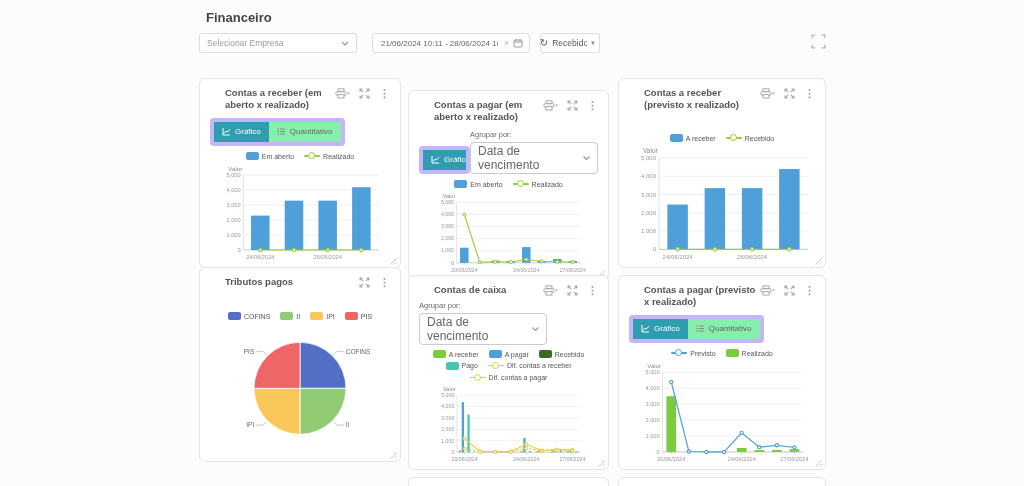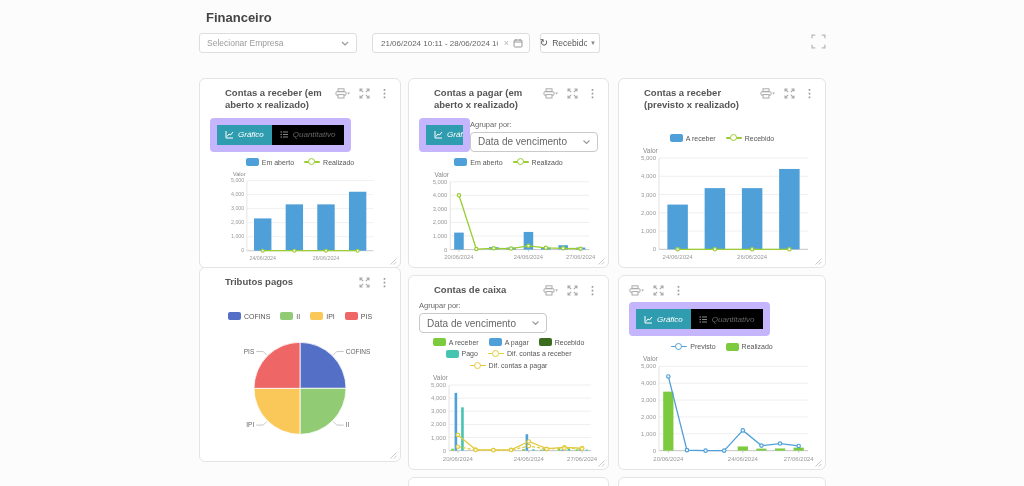--- a/index.html
+++ b/index.html
@@ -22,26 +22,26 @@
 
   .panel { position:absolute; background:#fff; border:1px solid #e4e4e4; border-radius:6px;
            box-sizing:border-box; padding:8px 10px 6px 10px; display:flex; flex-direction:column; }
   .panel-head { display:flex; justify-content:space-between; align-items:flex-start; }
   .panel-title { font-size:9.5px; font-weight:bold; color:#555; line-height:1.3; max-width:70%;margin-left:15px; }
   .head-icons { display:flex; gap:9px; align-items:center; margin-top:1px; }
   .hicon { cursor:pointer; line-height:0; }
   .kebab { color:#9a9a9a; font-size:11px; line-height:1; font-weight:bold; }
 
   .controls-row { display:flex; justify-content:space-between; align-items:flex-end; margin-top:6px; }
-  .tab-group { display:inline-flex; border:7px solid #c4b5fd; border-radius:4px; overflow:hidden; height:20px; background:#000000;font-style:italic; }
+  .tab-group { display:inline-flex; border:4px solid #c4b5fd; border-radius:4px; overflow:hidden; height:20px; background:#86efac; }
   .tab { display:flex; align-items:center; gap:4px; padding:0 8px; font-size:8px; color:#666; cursor:pointer; white-space:nowrap; }
   .tab.active { background:#2f9daf; color:#fff; }
   .gb-label { font-size:7.5px; color:#666; margin-bottom:3px; }
-  .gb-select { width:128px; height:20px; box-sizing:border-box; border:1px solid #c9c9c9; border-radius:4px;
-               display:flex; align-items:center; justify-content:space-between; padding:0 7px; font-size:10px;
+  .gb-select { width:128px; height:32px; box-sizing:border-box; border:1px solid #c9c9c9; border-radius:4px;
+               display:flex; align-items:center; justify-content:space-between; padding:0 7px; font-size:12px;
                color:#666; background:#fff; cursor:pointer; }
 
   .legend { display:flex; flex-wrap:wrap; justify-content:center; align-items:center;
             column-gap:10px; row-gap:3px; margin-top:6px; font-size:7px; color:#555; }
   .legend-item { display:flex; align-items:center; gap:3px; }
   .sw-bar { width:13px; height:8px; border-radius:2px; display:inline-block; }
   .sw-line { position:relative; width:16px; height:9px; display:inline-block; }
   .sw-line .l { position:absolute; left:0; right:0; top:3.5px; height:1.5px; border-radius:1px; }
   .sw-line .c { position:absolute; left:4px; top:0.5px; width:5px; height:5px; border-radius:50%;
                 border:1.5px solid; background:#fff; box-sizing:content-box; }
@@ -177,21 +177,21 @@
           <text x="47.875" y="102.3125" text-anchor="middle" font-size="6" fill="#9a9a9a">24/06/2024</text>
           <line x1="119.375" x2="119.375" y1="92.3125" y2="94.3125" stroke="#c4c4c4" stroke-width="1"></line>
           <text x="119.375" y="102.3125" text-anchor="middle" font-size="6" fill="#9a9a9a">26/06/2024</text>
         </svg>
       </div>
     <span class="resize-handle"><svg width="8" height="8" viewBox="0 0 8 8">
           <path d="M7.5 1.5 L1.5 7.5 M7.5 4.8 L4.8 7.5" stroke="#c9c9c9" stroke-width="1"></path>
         </svg></span>
   </div>
 
-  <div class="panel" style="left:408px;top:78px;width:201px;height:190px;">
+  <div class="panel" style="left:408px;top:90px;width:201px;height:190px;">
     <div class="panel-head">
       <div class="panel-title">Contas a pagar (em aberto x realizado)</div>
       <div class="head-icons">
         <span class="hicon">
           <svg width="15" height="11" viewBox="0 0 15 11">
               <rect x="3" y="0.8" width="6" height="2.6" fill="none" stroke="#aaa" stroke-width="1"></rect>
               <rect x="1" y="3.8" width="10" height="3.4" rx="0.5" fill="none" stroke="#aaa" stroke-width="1"></rect>
               <rect x="3" y="6.6" width="6" height="3.4" fill="#fff" stroke="#aaa" stroke-width="1"></rect>
               <polygon points="12.2,4.5 15,4.5 13.6,6.4" fill="#aaa"></polygon>
             </svg>
@@ -520,20 +520,21 @@
           <text x="163.125" y="88.65625" text-anchor="middle" font-size="6" fill="#9a9a9a">27/06/2024</text>
         </svg>
       </div>
     <span class="resize-handle"><svg width="8" height="8" viewBox="0 0 8 8">
           <path d="M7.5 1.5 L1.5 7.5 M7.5 4.8 L4.8 7.5" stroke="#c9c9c9" stroke-width="1"></path>
         </svg></span>
   </div>
 
   <div class="panel" style="left:618px;top:275px;width:208px;height:195px;">
     <div class="panel-head">
+      <div class="panel-title">Contas a pagar (previsto x realizado)</div>
       <div class="head-icons">
         <span class="hicon">
           <svg width="15" height="11" viewBox="0 0 15 11">
               <rect x="3" y="0.8" width="6" height="2.6" fill="none" stroke="#aaa" stroke-width="1"></rect>
               <rect x="1" y="3.8" width="10" height="3.4" rx="0.5" fill="none" stroke="#aaa" stroke-width="1"></rect>
               <rect x="3" y="6.6" width="6" height="3.4" fill="#fff" stroke="#aaa" stroke-width="1"></rect>
               <polygon points="12.2,4.5 15,4.5 13.6,6.4" fill="#aaa"></polygon>
             </svg>
         </span>
         <span class="hicon">

